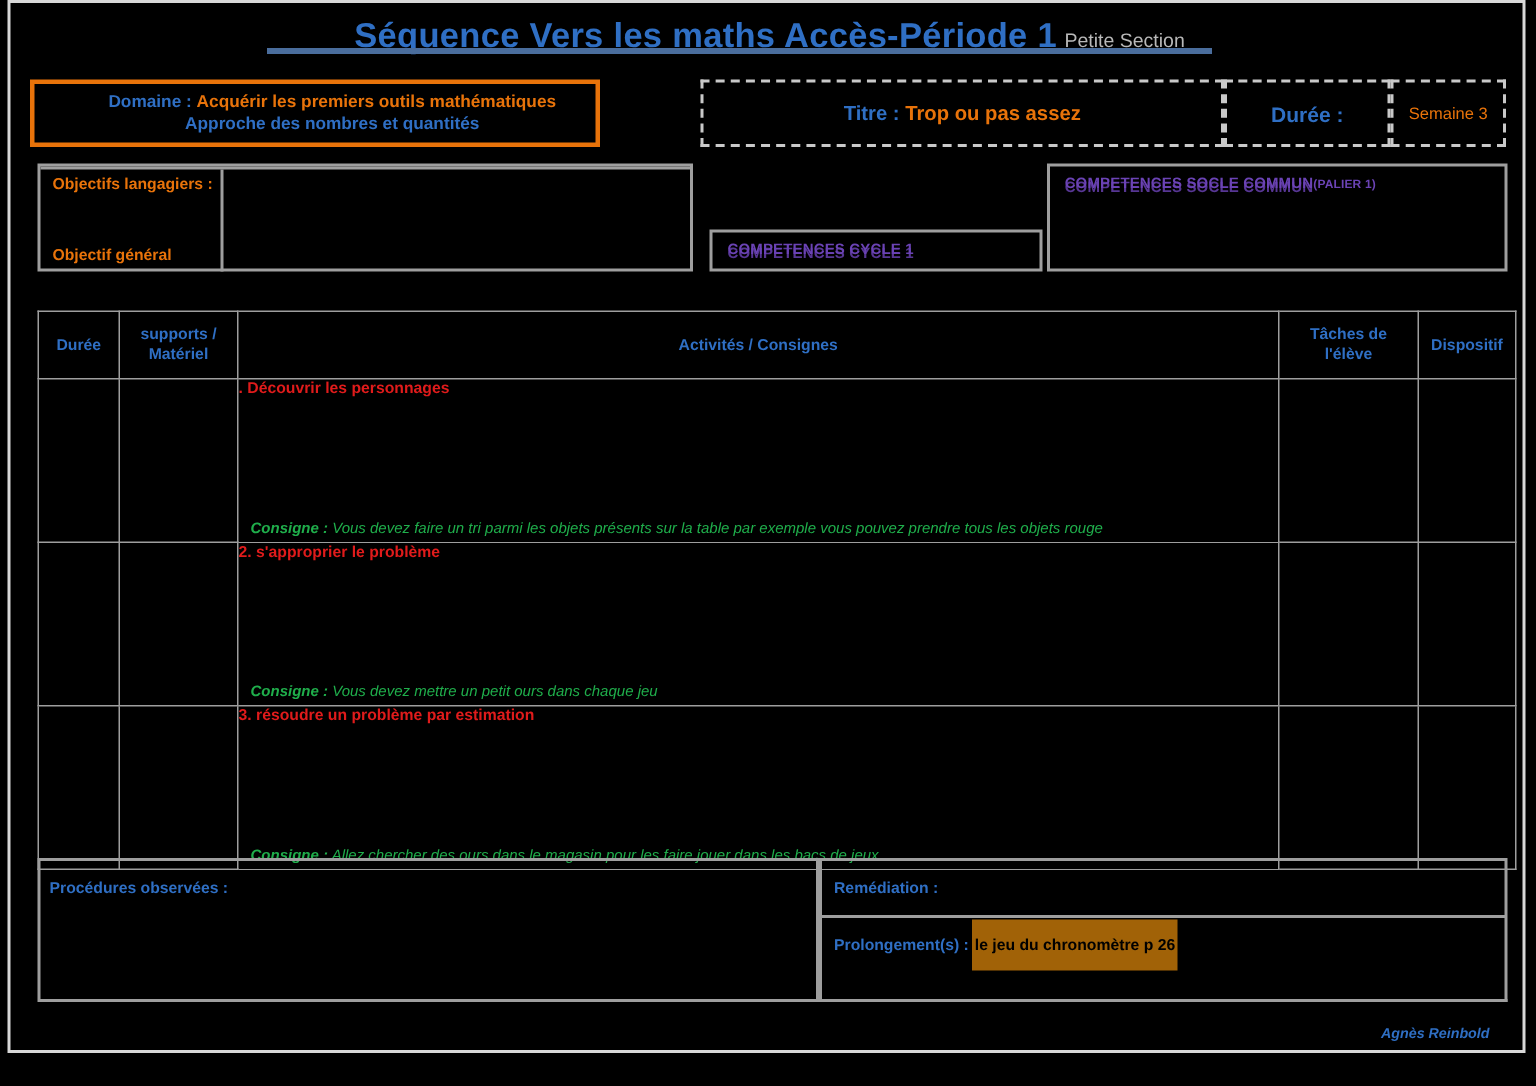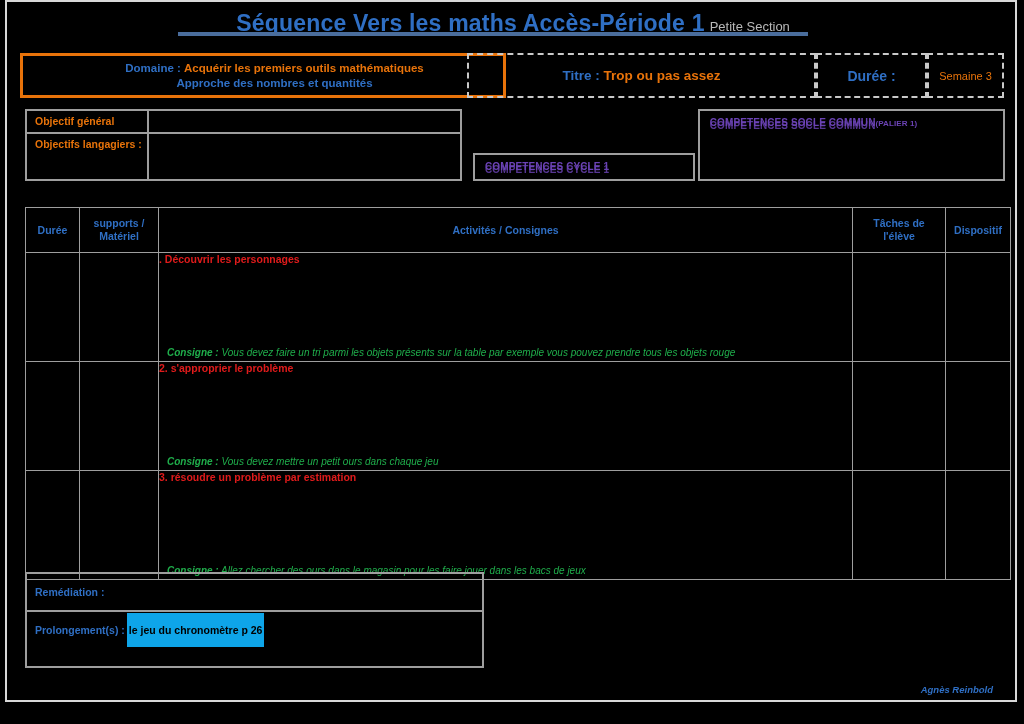--- a/index.html
+++ b/index.html
@@ -72,21 +72,21 @@
     position: absolute;
     left: 13px;
     top: 51px;
     width: 984px;
     height: 45px;
   }
   .domaine-box {
     position: absolute;
     left: 0;
     top: 0;
-    width: 486px;
+    width: 380px;
     height: 45px;
     border: 3px solid #e8730a;
     box-sizing: border-box;
     text-align: center;
     padding-top: 5px;
     padding-left: 23px;
   }
   .domaine-l1 { font-size: 11.5px; font-weight: bold; line-height: 15px; }
   .domaine-l2 { font-size: 11.5px; font-weight: bold; line-height: 15px; color:#2f6fc4; }
   .c-blue { color: #2f6fc4; }
@@ -272,21 +272,21 @@
     padding: 8px 0 0 8px;
   }
   .br-cell.top { height: 40px; }
   .br-cell.bot { height: 56px; border-top: none; }
   .sec-label {
     font-size: 10.5px;
     font-weight: bold;
     color: #2f6fc4;
   }
   .hl {
-    background: #0ea5e9;
+    background: #a16207;
     color: #000000;
     font-size: 10.5px;
     font-weight: bold;
     padding: 11px 2px;
     margin-left: 2px;
   }
 
   
   .footer {
     position: absolute;
@@ -323,26 +323,26 @@
       <div class="duree-box">
         <span>Durée :</span>
       </div>
 
       <div class="semaine-box">
         <span>Semaine 3</span>
       </div>
     </div>
 
     <div class="obj-table">
+      <div class="obj-row r2">
+        <div class="obj-label">Objectifs langagiers :</div>
+        <div class="obj-value"></div>
+      </div>
       <div class="obj-row r1">
         <div class="obj-label">Objectif général</div>
-        <div class="obj-value"></div>
-      </div>
-      <div class="obj-row r2">
-        <div class="obj-label">Objectifs langagiers :</div>
         <div class="obj-value"></div>
       </div>
     </div>
 
     <div class="comp-table">
       <div class="comp-cell left">
         <div class="comp-title">
           <span>COMPETENCES CYCLE 1</span>
           <span class="ghost">COMPETENCES CYCLE 1</span>
         </div>
@@ -399,20 +399,24 @@
             <div class="act-title">3.  résoudre un problème par estimation</div>
             <div class="act-consigne"><b>Consigne :</b> <span>Allez chercher des ours dans le magasin pour les faire jouer dans les bacs de jeux</span></div>
           </td>
           <td></td>
           <td></td>
         </tr>
       </tbody>
     </table>
 
     <div class="bottom">
+      <div class="bottom-left">
+        <span class="sec-label">Procédures observées :</span>
+        <span></span>
+      </div>
       <div class="bottom-right">
         <div class="br-cell top">
           <span class="sec-label">Remédiation :</span>
           <span></span>
         </div>
         <div class="br-cell bot">
           <span class="sec-label">Prolongement(s) :</span><span class="hl">le jeu du chronomètre p 26</span>
         </div>
       </div>
     </div>

